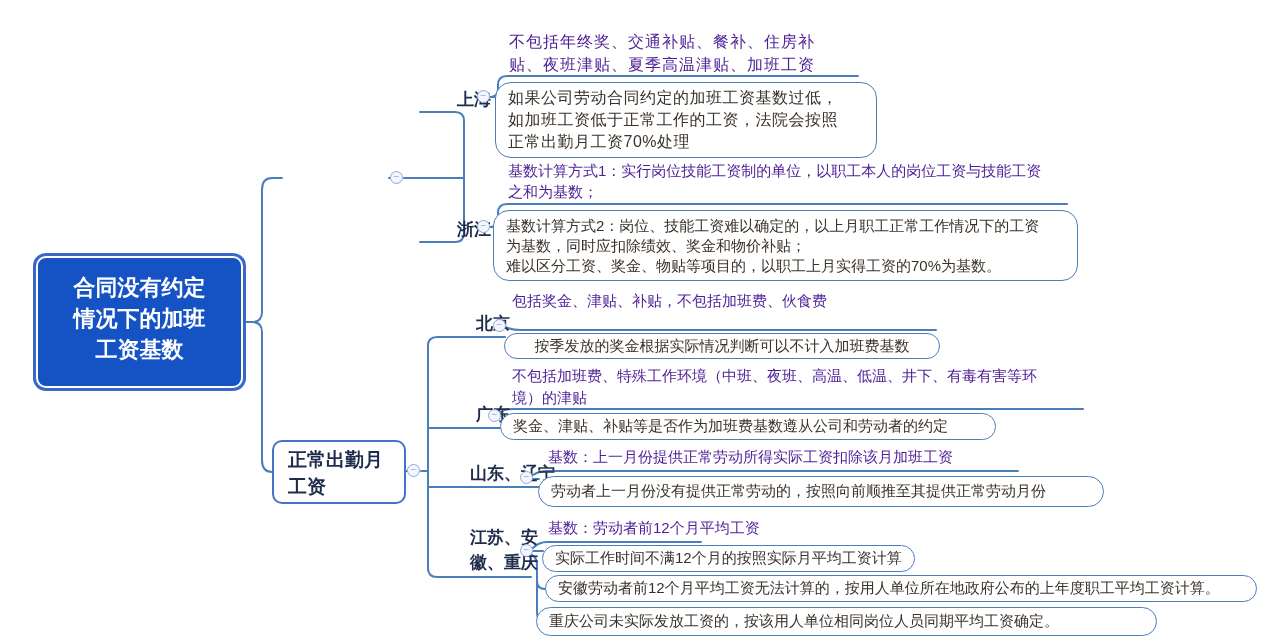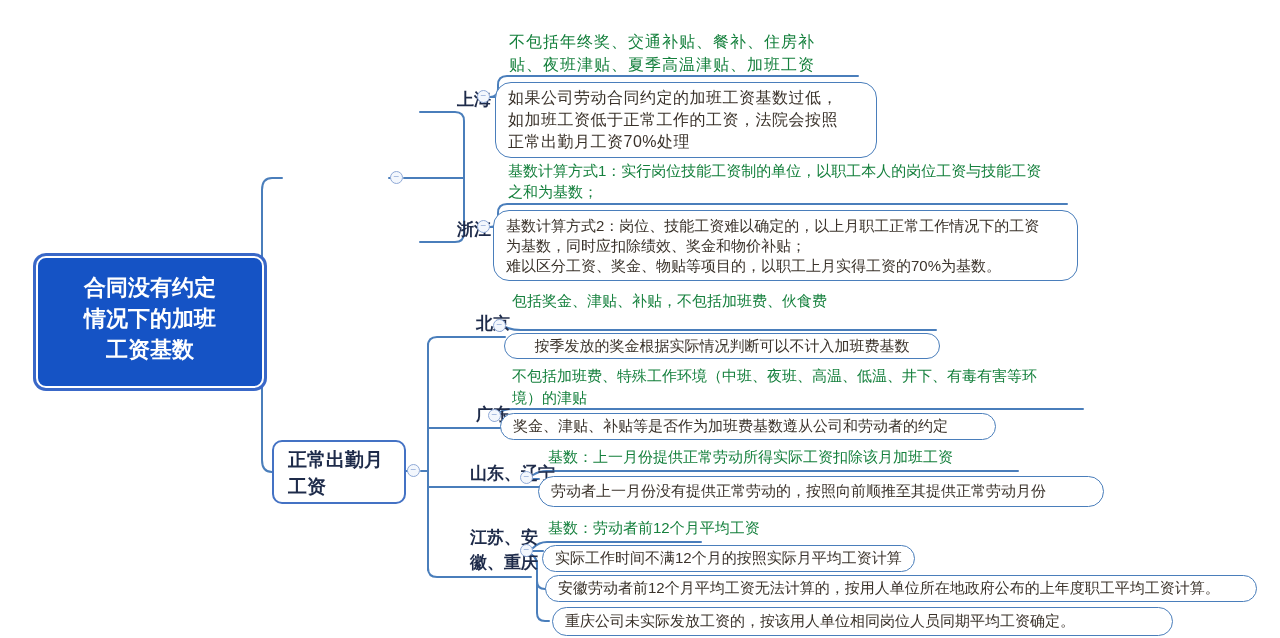--- a/index.html
+++ b/index.html
@@ -12,21 +12,21 @@
   .root{
     background:#1553c5;color:#ffffff;font-weight:bold;font-size:22px;line-height:31px;
     text-align:center;border:2px solid #ffffff;border-radius:10px;
     box-shadow:0 0 0 3px #3a68c8;padding-top:14px;
   }
   .branch{
     background:#ffffff;color:#1e2b4a;font-weight:bold;
     border:2px solid #4472c4;border-radius:10px;
   }
   .region{color:#1e2b4a;font-weight:bold;font-size:17px;margin-left:32px;}
-  .leaf{color:#15803d;font-size:15px;}
+  .leaf{color:#4c1d95;font-size:15px;}
   .box{
     color:#3a322a;font-size:15px;background:#ffffff;
     border:1.5px solid #4a7ebb;border-radius:16px;
     display:flex;align-items:center;padding:0 12px;
   }
   .box .bt{white-space:pre-line;}
   .collapse{
     position:absolute;box-sizing:border-box;width:13px;height:13px;border-radius:50%;
     border:1px solid #8fa9d6;background:#f3f7fd;color:#8fa9d6;
     font-size:10px;line-height:10px;text-align:center;cursor:pointer;
@@ -60,21 +60,21 @@
       <path d="M 500 412 Q 505 409 513 409 H 1083"></path>
       <path d="M 533 475 Q 539 471 547 471 H 1018"></path>
       <path d="M 533 479 H 539"></path>
       <path d="M 533 548 Q 539 542 547 542 H 701"></path>
       <path d="M 533 551 H 543"></path>
       <path d="M 532 555 Q 537 558 537 565 V 581 Q 537 589 545 589 H 546"></path>
       <path d="M 532 555 Q 537 558 537 565 V 613 Q 537 621 545 621 H 549"></path>
     </g>
   </svg>
 
-  <div class="node root" style="left:36px;top:256px;width:228px;height:132px;">合同没有约定
+  <div class="node root" style="left:36px;top:256px;width:207px;height:132px;">合同没有约定
 情况下的加班
 工资基数</div>
 
   <div class="node branch" style="left:272px;top:440px;width:134px;height:64px;font-size:19px;line-height:27px;padding:4px 0 0 14px;">正常出勤月
 工资</div>
 
   <div class="node region" style="left:425px;top:88px;">上海</div>
   <div class="node region" style="left:425px;top:218px;">浙江</div>
   <div class="node region" style="left:444px;top:312px;">北京</div>
   <div class="node region" style="left:444px;top:403px;">广东</div>
@@ -114,21 +114,21 @@
     <span class="bt">劳动者上一月份没有提供正常劳动的，按照向前顺推至其提供正常劳动月份</span>
   </div>
 
   <div class="node leaf" style="left:548px;top:519px;">基数：劳动者前12个月平均工资</div>
   <div class="node box" style="left:542px;top:545px;width:373px;height:27px;">
     <span class="bt">实际工作时间不满12个月的按照实际月平均工资计算</span>
   </div>
   <div class="node box" style="left:545px;top:575px;width:712px;height:27px;">
     <span class="bt">安徽劳动者前12个月平均工资无法计算的，按用人单位所在地政府公布的上年度职工平均工资计算。</span>
   </div>
-  <div class="node box" style="left:552px;top:607px;width:621px;height:29px;">
+  <div class="node box" style="left:536px;top:607px;width:621px;height:29px;">
     <span class="bt">重庆公司未实际发放工资的，按该用人单位相同岗位人员同期平均工资确定。</span>
   </div>
 
   <div class="collapse" style="left:390px;top:171px;">−</div>
   <div class="collapse" style="left:407px;top:464px;">−</div>
   <div class="collapse" style="left:477px;top:90px;">−</div>
   <div class="collapse" style="left:477px;top:220px;">−</div>
   <div class="collapse" style="left:493px;top:319px;">−</div>
   <div class="collapse" style="left:488px;top:409px;">−</div>
   <div class="collapse" style="left:520px;top:471px;">−</div>

